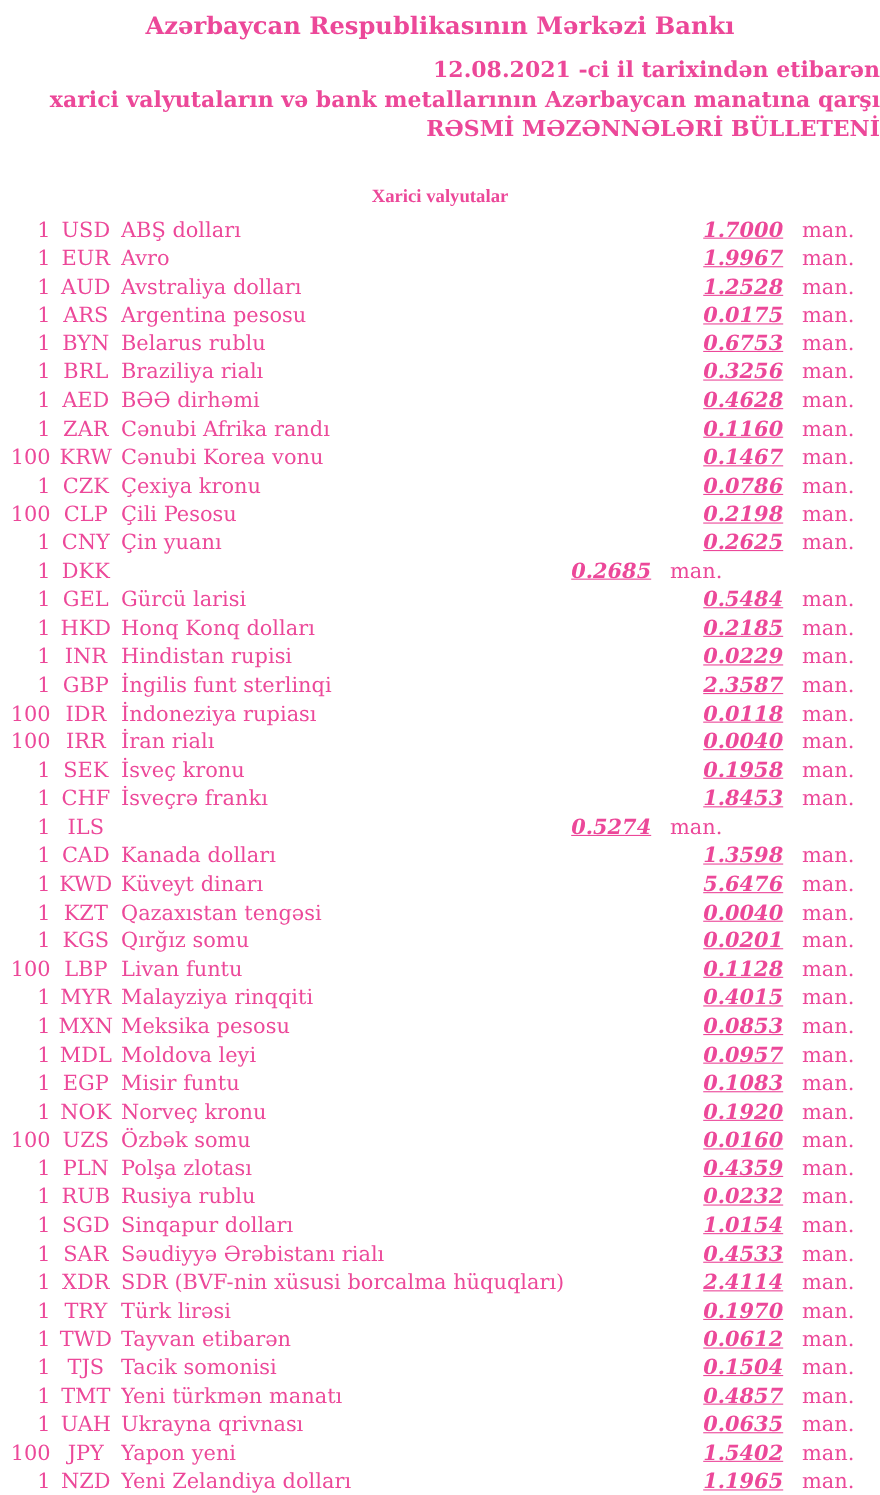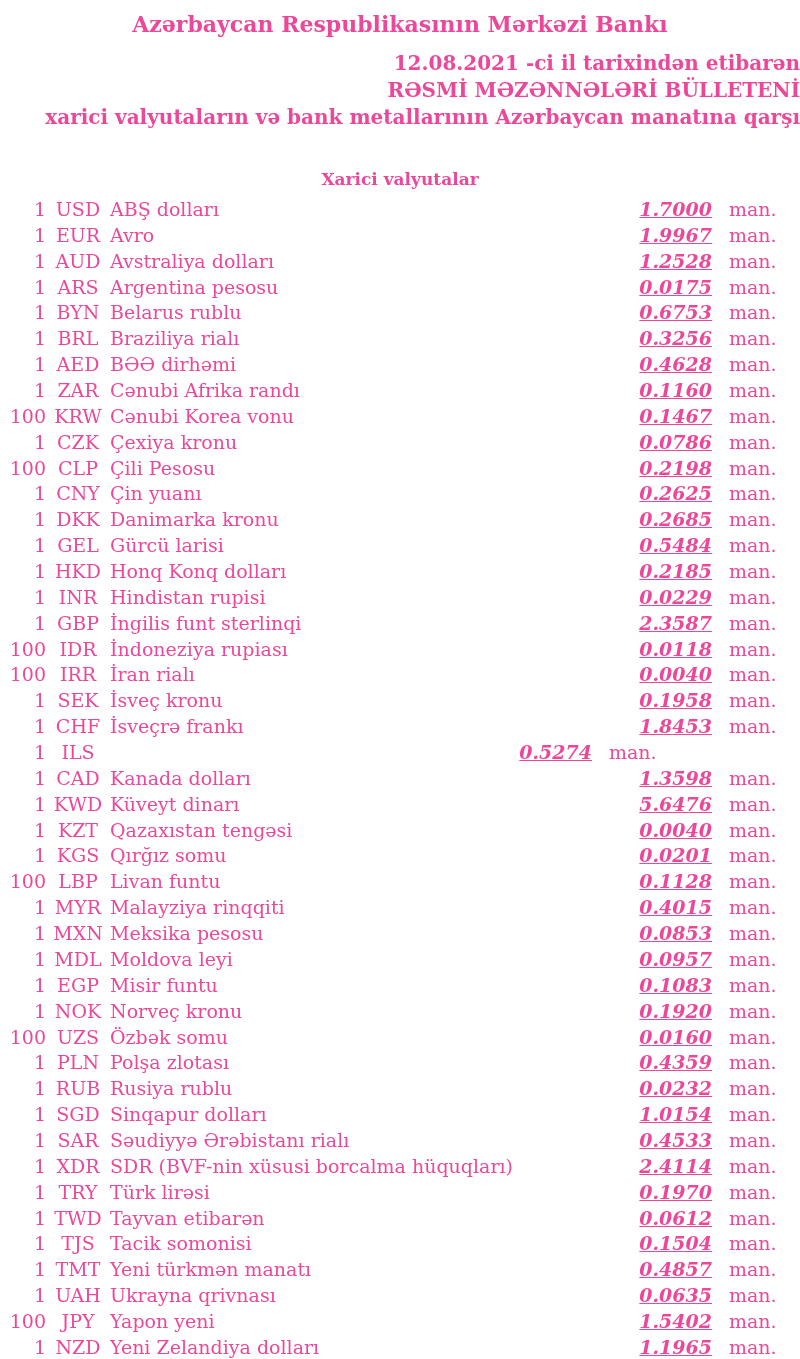--- a/index.html
+++ b/index.html
@@ -33,20 +33,21 @@
     line-height: 27px;
     margin: 0;
     text-align: right;
   }
   .section-heading {
     text-align: center;
     font-size: 17px;
     font-weight: bold;
     margin-top: 38px;
     margin-bottom: 8px;
+    font-family: Liberation Serif, serif;
   }
   .rates-table {
     margin-top: 0;
   }
   .rate-row {
     display: grid;
     grid-template-columns: 46px 64px 1fr 120px 88px;
     height: 25.87px;
     align-items: center;
     font-size: 19px;
@@ -76,22 +77,22 @@
   }
 </style>
 </head>
 <body>
 
 <div class="page">
 
   <div class="doc-header">
     <div class="doc-title">Azərbaycan Respublikasının Mərkəzi Bankı</div>
     <p class="doc-subline">12.08.2021 -ci il tarixindən etibarən</p>
+    <p class="doc-subline">xarici valyutaların və bank metallarının Azərbaycan manatına qarşı</p>
     <p class="doc-subline">RƏSMİ MƏZƏNNƏLƏRİ BÜLLETENİ</p>
-    <p class="doc-subline">xarici valyutaların və bank metallarının Azərbaycan manatına qarşı</p>
   </div>
 
   <div class="section-heading">Xarici valyutalar</div>
 
   <div class="rates-table">
   <div class="rate-row">
     <span class="qty-cell">1</span>
     <span class="code-cell">USD</span>
     <span class="name-cell">ABŞ dolları</span>
     <span class="rate-cell">1.7000</span>
@@ -182,21 +183,20 @@
     <span class="qty-cell">1</span>
     <span class="code-cell">CNY</span>
     <span class="name-cell">Çin yuanı</span>
     <span class="rate-cell">0.2625</span>
     <span class="unit-cell">man.</span>
   </div>
 
   <div class="rate-row">
     <span class="qty-cell">1</span>
     <span class="code-cell">DKK</span>
-    <span class="name-cell">Danimarka kronu</span>
     <span class="rate-cell">0.2685</span>
     <span class="unit-cell">man.</span>
   </div>
 
   <div class="rate-row">
     <span class="qty-cell">1</span>
     <span class="code-cell">GEL</span>
     <span class="name-cell">Gürcü larisi</span>
     <span class="rate-cell">0.5484</span>
     <span class="unit-cell">man.</span>

